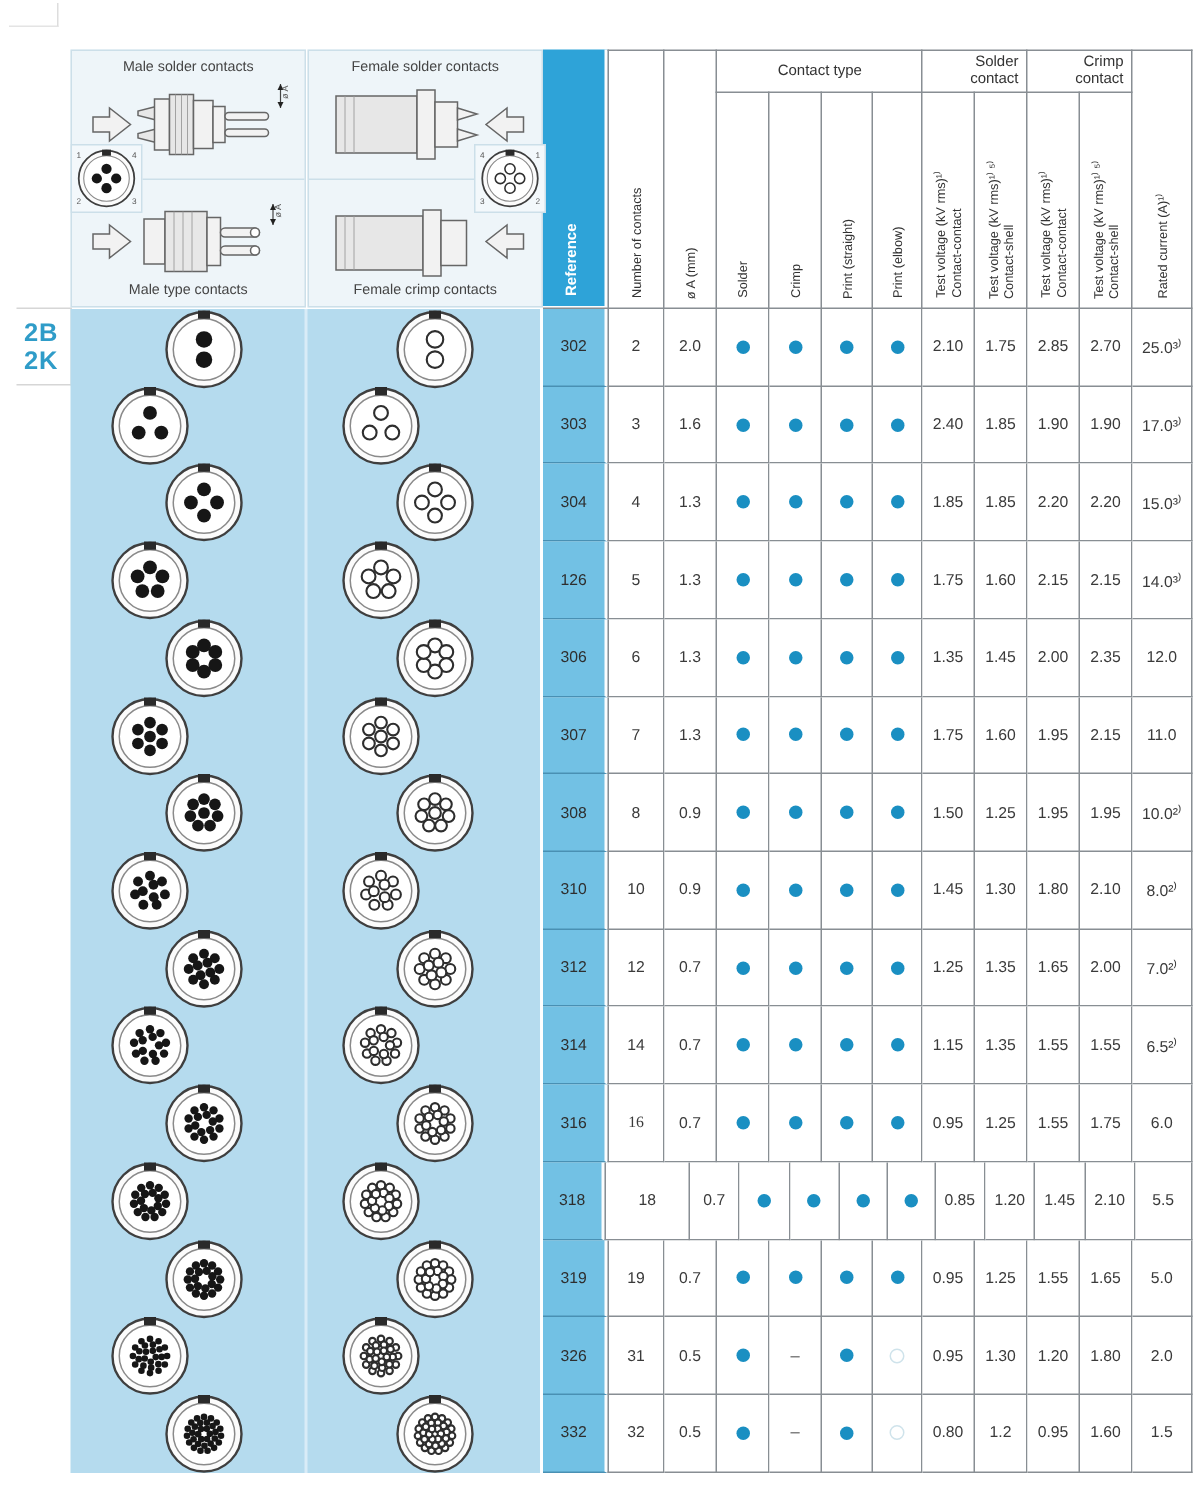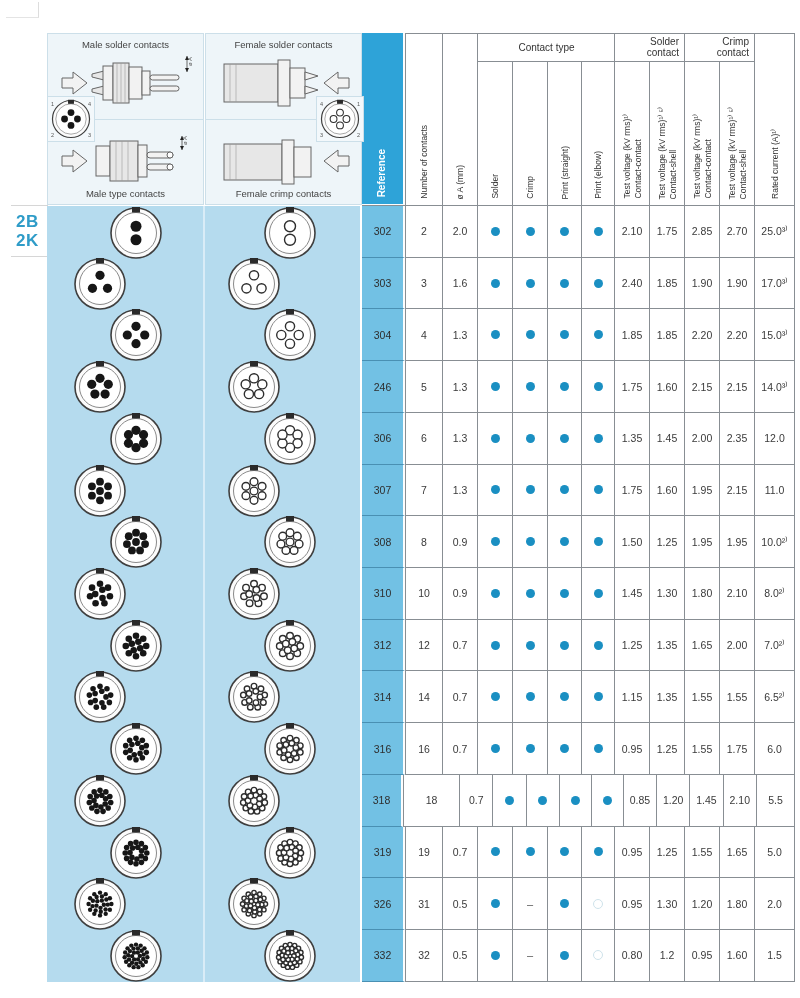--- a/index.html
+++ b/index.html
@@ -804,21 +804,21 @@
           <div class="tcell" style="width: 33px;">
             <span class="dot"></span>
           </div>
           <div class="tcell" style="width: 35px;">1.85</div>
           <div class="tcell" style="width: 35px;">1.85</div>
           <div class="tcell" style="width: 35px;">2.20</div>
           <div class="tcell" style="width: 35px;">2.20</div>
           <div class="tcell" style="width: 40px;">15.0³⁾</div>
         </div>
         <div class="trow" style="height: 51.733px;">
-          <div class="refcell" style="width: 43px;">246</div>
+          <div class="refcell" style="width: 43px;">126</div>
           <div class="tcell first" style="width: 38px;">5</div>
           <div class="tcell" style="width: 35px;">1.3</div>
           <div class="tcell" style="width: 35px;">
             <span class="dot"></span>
           </div>
           <div class="tcell" style="width: 35px;">
             <span class="dot"></span>
           </div>
           <div class="tcell" style="width: 34px;">
             <span class="dot"></span>
@@ -959,21 +959,21 @@
             <span class="dot"></span>
           </div>
           <div class="tcell" style="width: 35px;">1.15</div>
           <div class="tcell" style="width: 35px;">1.35</div>
           <div class="tcell" style="width: 35px;">1.55</div>
           <div class="tcell" style="width: 35px;">1.55</div>
           <div class="tcell" style="width: 40px;">6.5²⁾</div>
         </div>
         <div class="trow" style="height: 51.733px;">
           <div class="refcell" style="width: 43px;">316</div>
-          <div class="tcell first" style="width: 38px;">16</div>
+          <div class="tcell first" style="width: 38px; font-family: Liberation Serif, serif;">16</div>
           <div class="tcell" style="width: 35px;">0.7</div>
           <div class="tcell" style="width: 35px;">
             <span class="dot"></span>
           </div>
           <div class="tcell" style="width: 35px;">
             <span class="dot"></span>
           </div>
           <div class="tcell" style="width: 34px;">
             <span class="dot"></span>
           </div>

